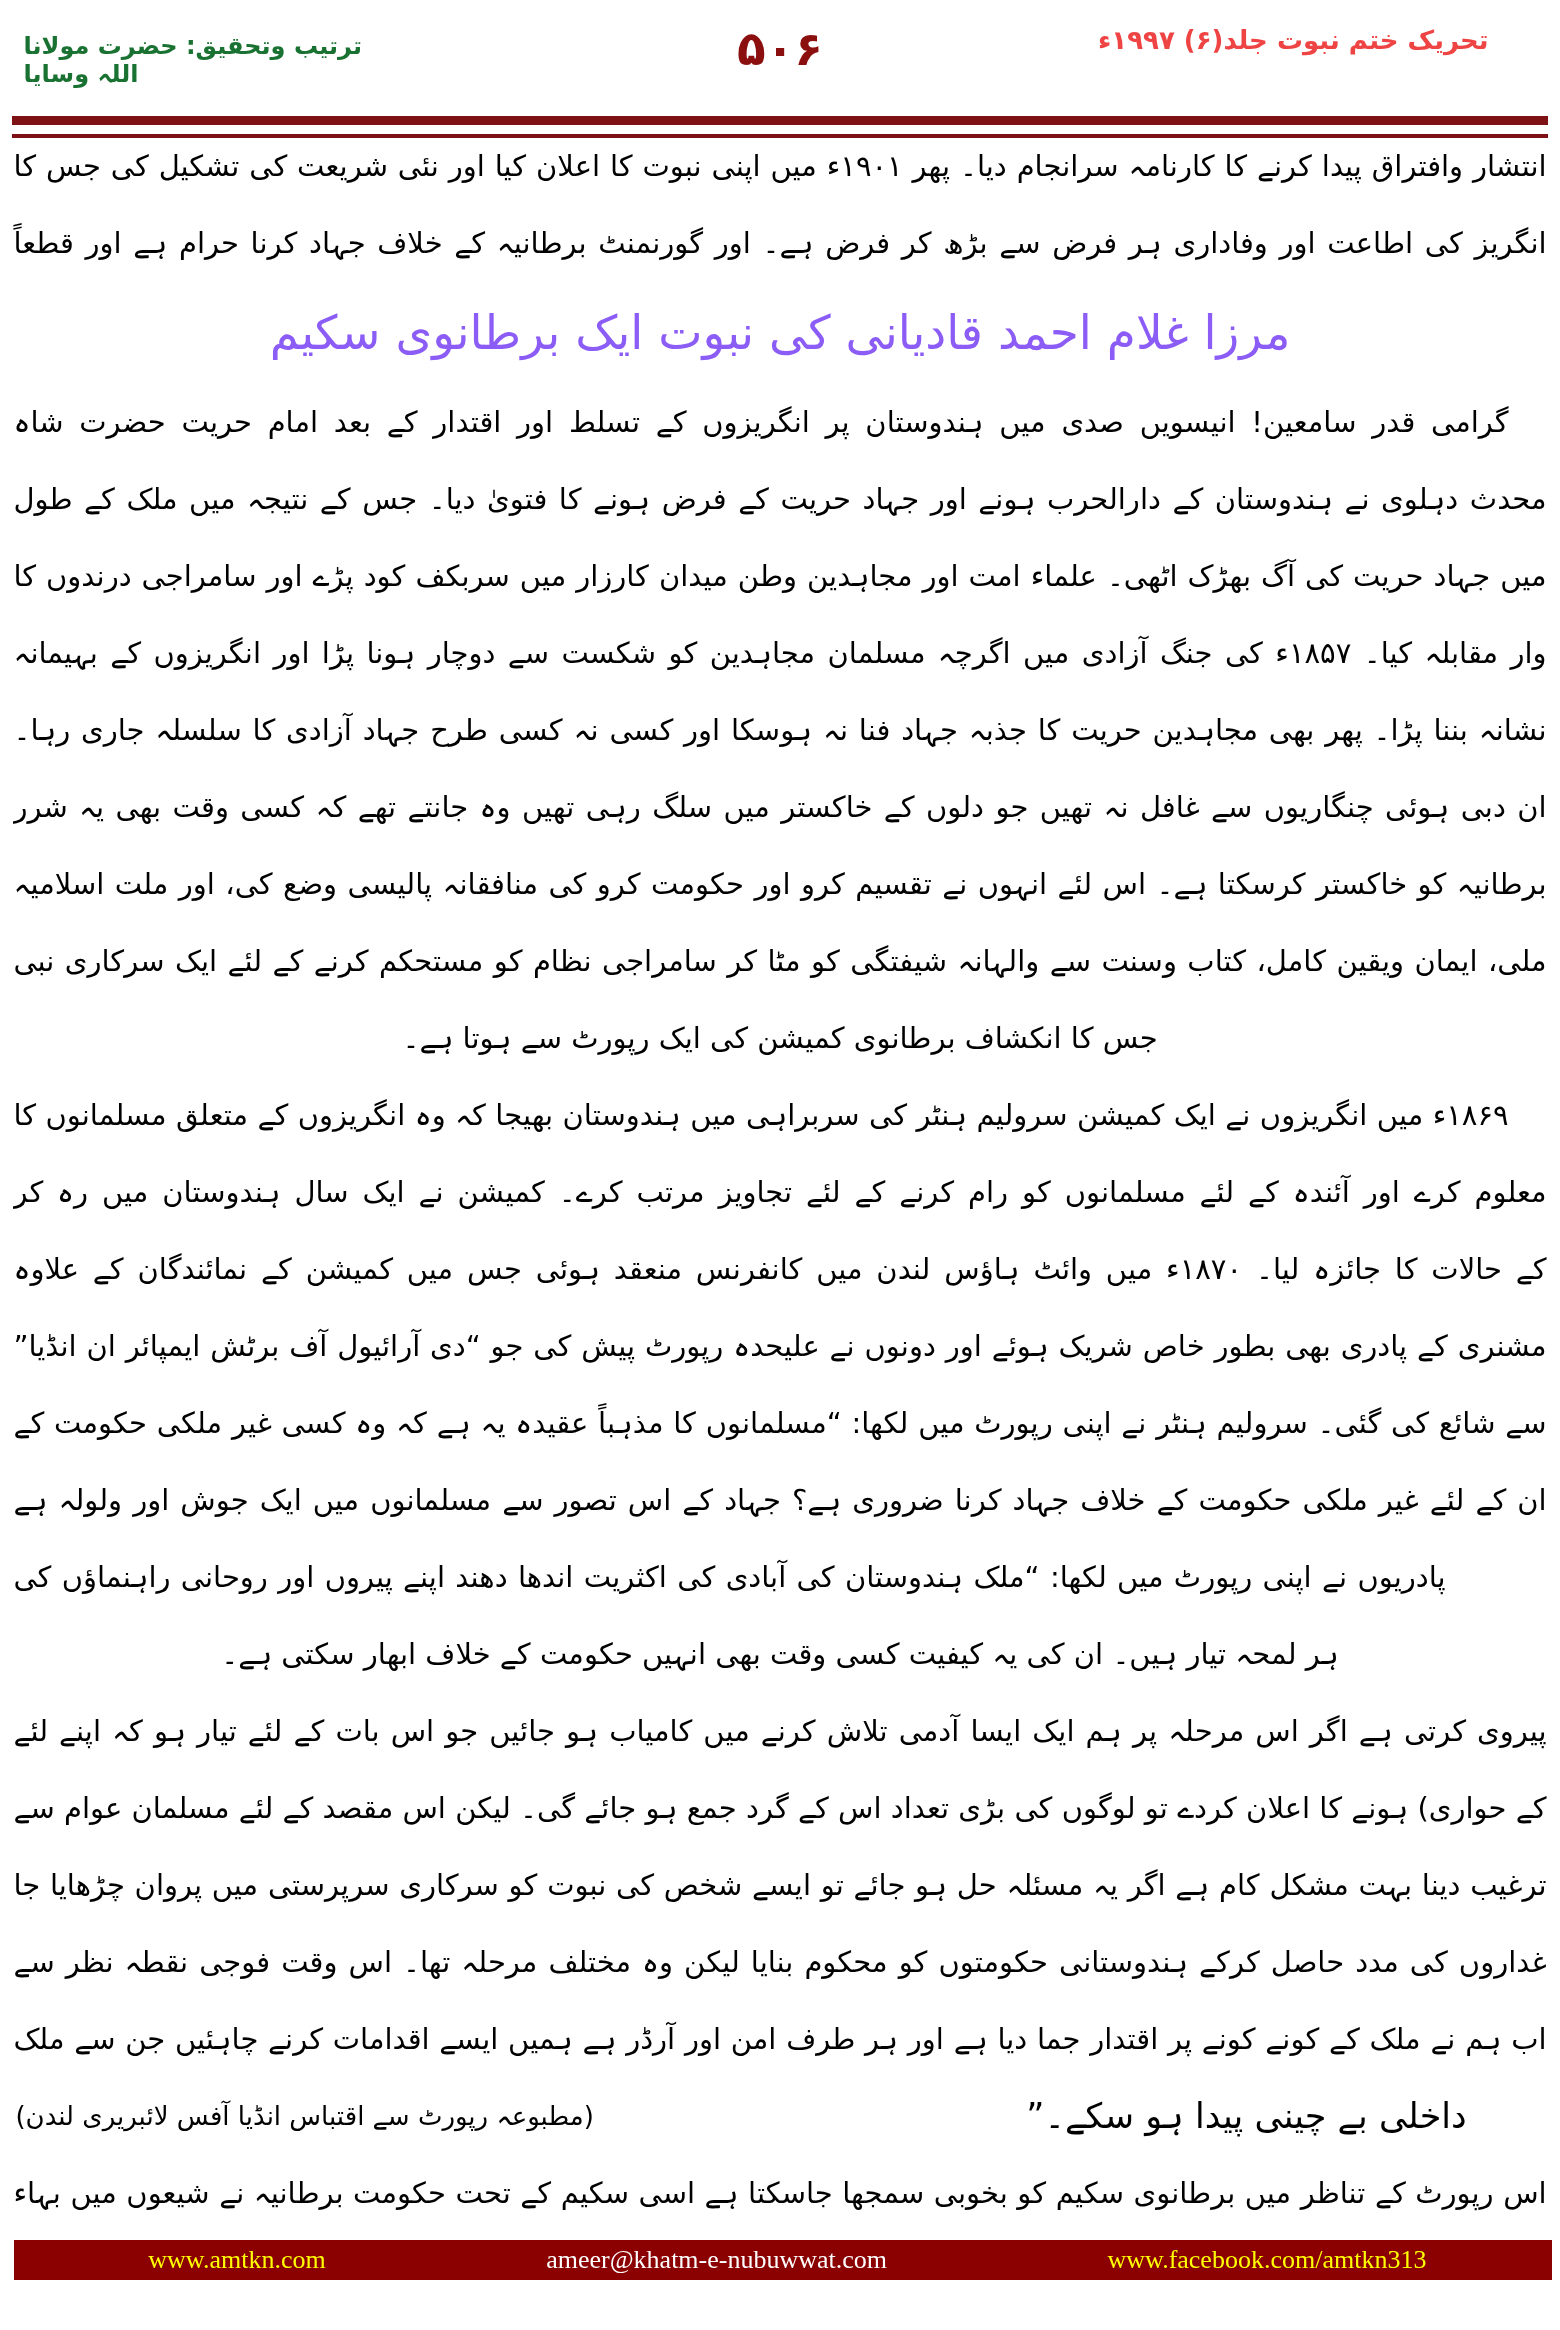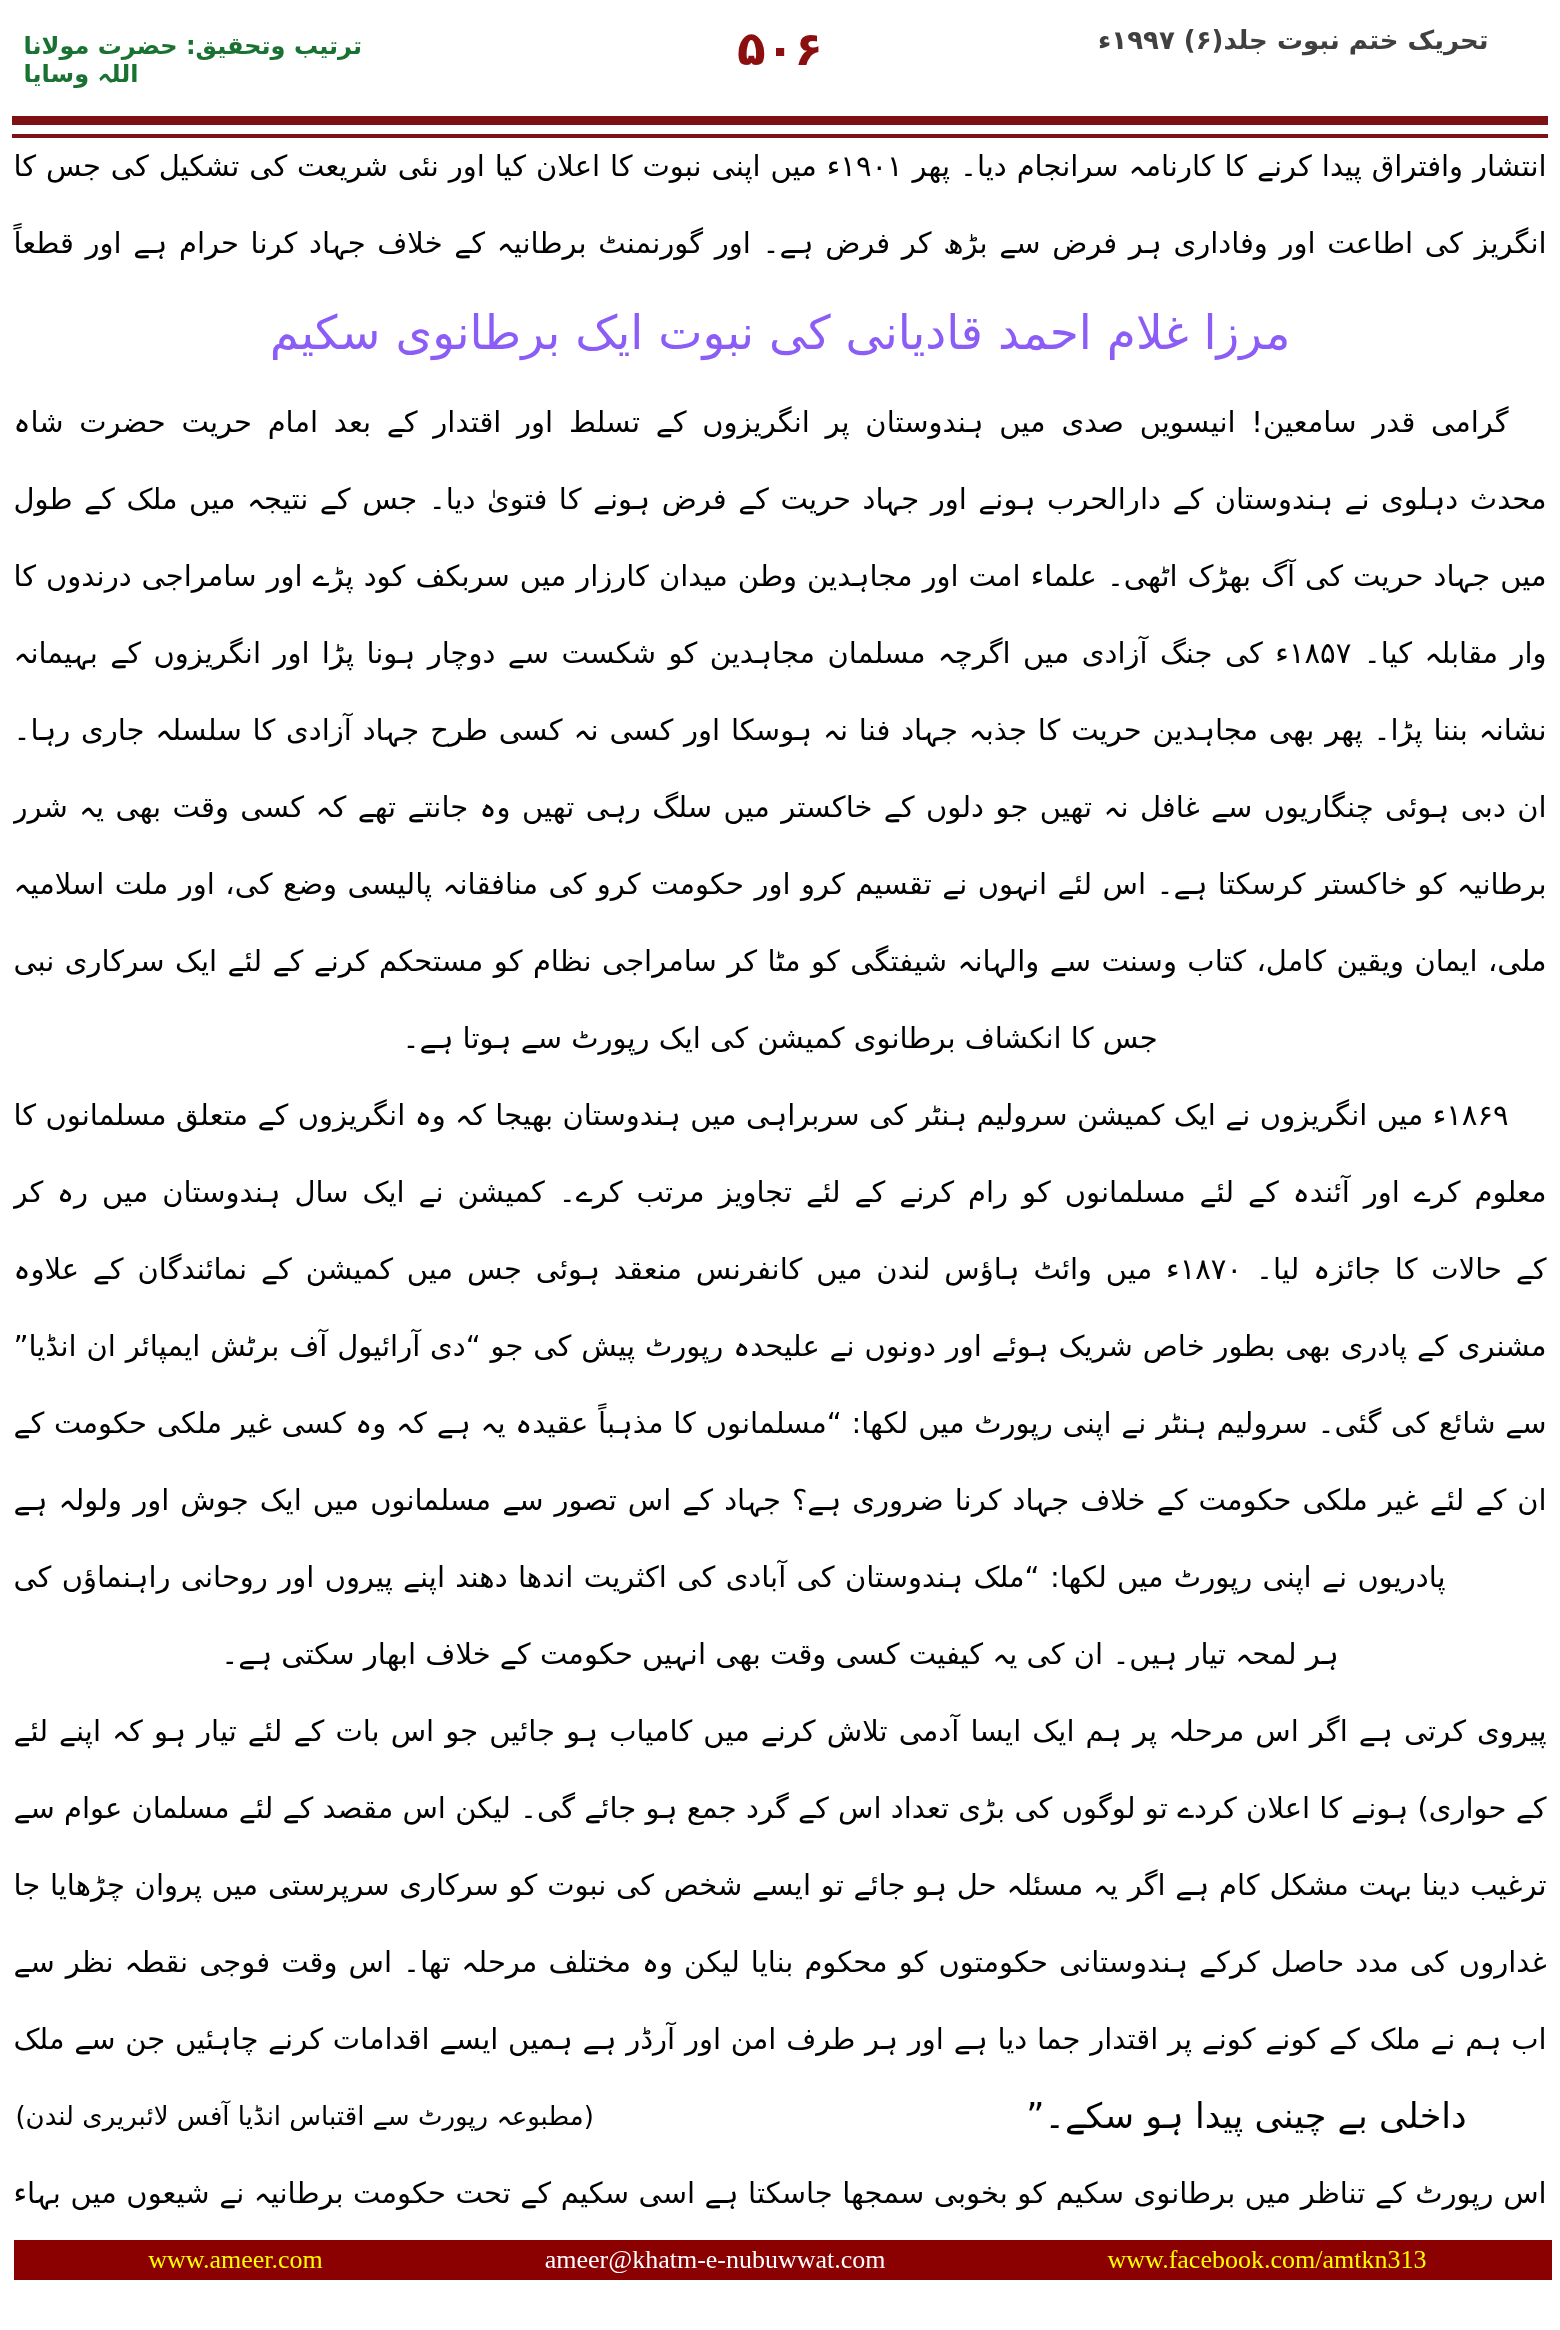--- a/index.html
+++ b/index.html
@@ -1,20 +1,20 @@
 <!DOCTYPE html>
 <html lang="ur" style="font-size:13.4px"><head>
 <meta charset="utf-8">
 <style>
   html,body{margin:0;padding:0;background:#e8e8e8;}
   #page{position:relative;width:1560px;height:2330px;background:#ffffff;overflow:hidden;
         font-family:"DejaVu Sans",sans-serif;}
   
   .hdr-right{position:absolute;top:25px;right:25px;width:437px;text-align:left;direction:rtl;
-             color:#404040;font-size:26px;font-weight:bold;}
+             color:#ef4444;font-size:26px;font-weight:bold;}
   .hdr-left{position:absolute;top:32px;left:23.5px;width:353px;direction:rtl;text-align:left;
             color:#1a7232;font-size:24px;font-weight:bold;}
   .hdr-page{position:absolute;top:21px;left:0;right:0;text-align:center;
             color:#8b0f0f;font-size:47px;font-weight:bold;}
   .rule-thick{position:absolute;top:116px;left:11.8px;right:11.8px;height:9.2px;background:#7e1113;}
   .rule-thin{position:absolute;top:134px;left:11.8px;right:11.8px;height:4.2px;background:#7e1113;}
   
   .body{position:absolute;top:128px;left:13.4px;right:13.4px;direction:rtl;color:#000;
         font-size:29px;}
   .tline{height:77px;line-height:77px;overflow:hidden;
@@ -81,19 +81,19 @@
     <div class="split-row">
       <span class="split-right">داخلی بے چینی پیدا ہو سکے۔”</span>
       <span class="split-left">(مطبوعہ رپورٹ سے اقتباس انڈیا آفس لائبریری لندن)</span>
     </div>
     <div>
         <div class="tline justify">اس رپورٹ کے تناظر میں برطانوی سکیم کو بخوبی سمجھا جاسکتا ہے اسی سکیم کے تحت حکومت برطانیہ نے شیعوں میں بہاء اللہ ایرانی کو</div>
       </div>
   </div>
 
   <div class="footer">
-    <span class="site">www.ameer.com</span>
+    <span class="site">www.amtkn.com</span>
     <span class="mail">ameer@khatm-e-nubuwwat.com</span>
     <span class="fb">www.facebook.com/amtkn313</span>
   </div>
 
 </div>
 
 
 </body></html>

